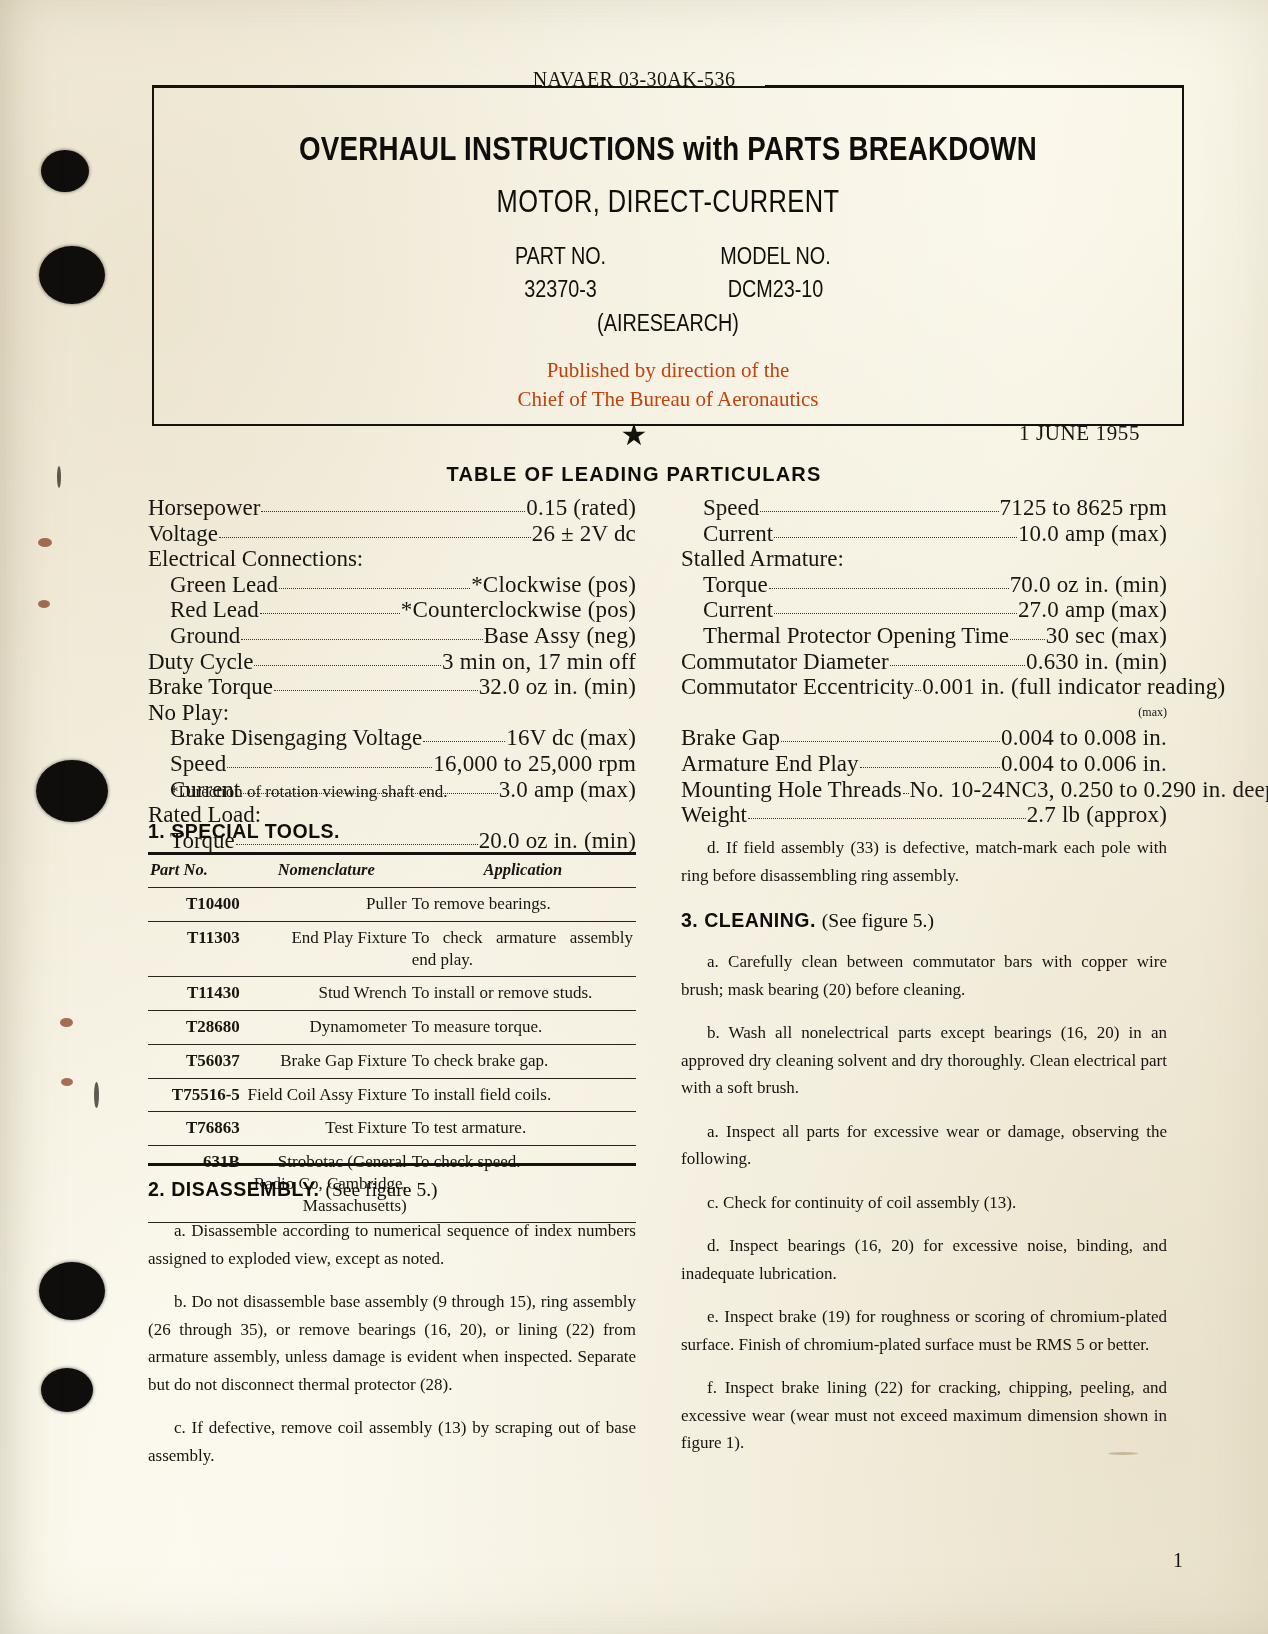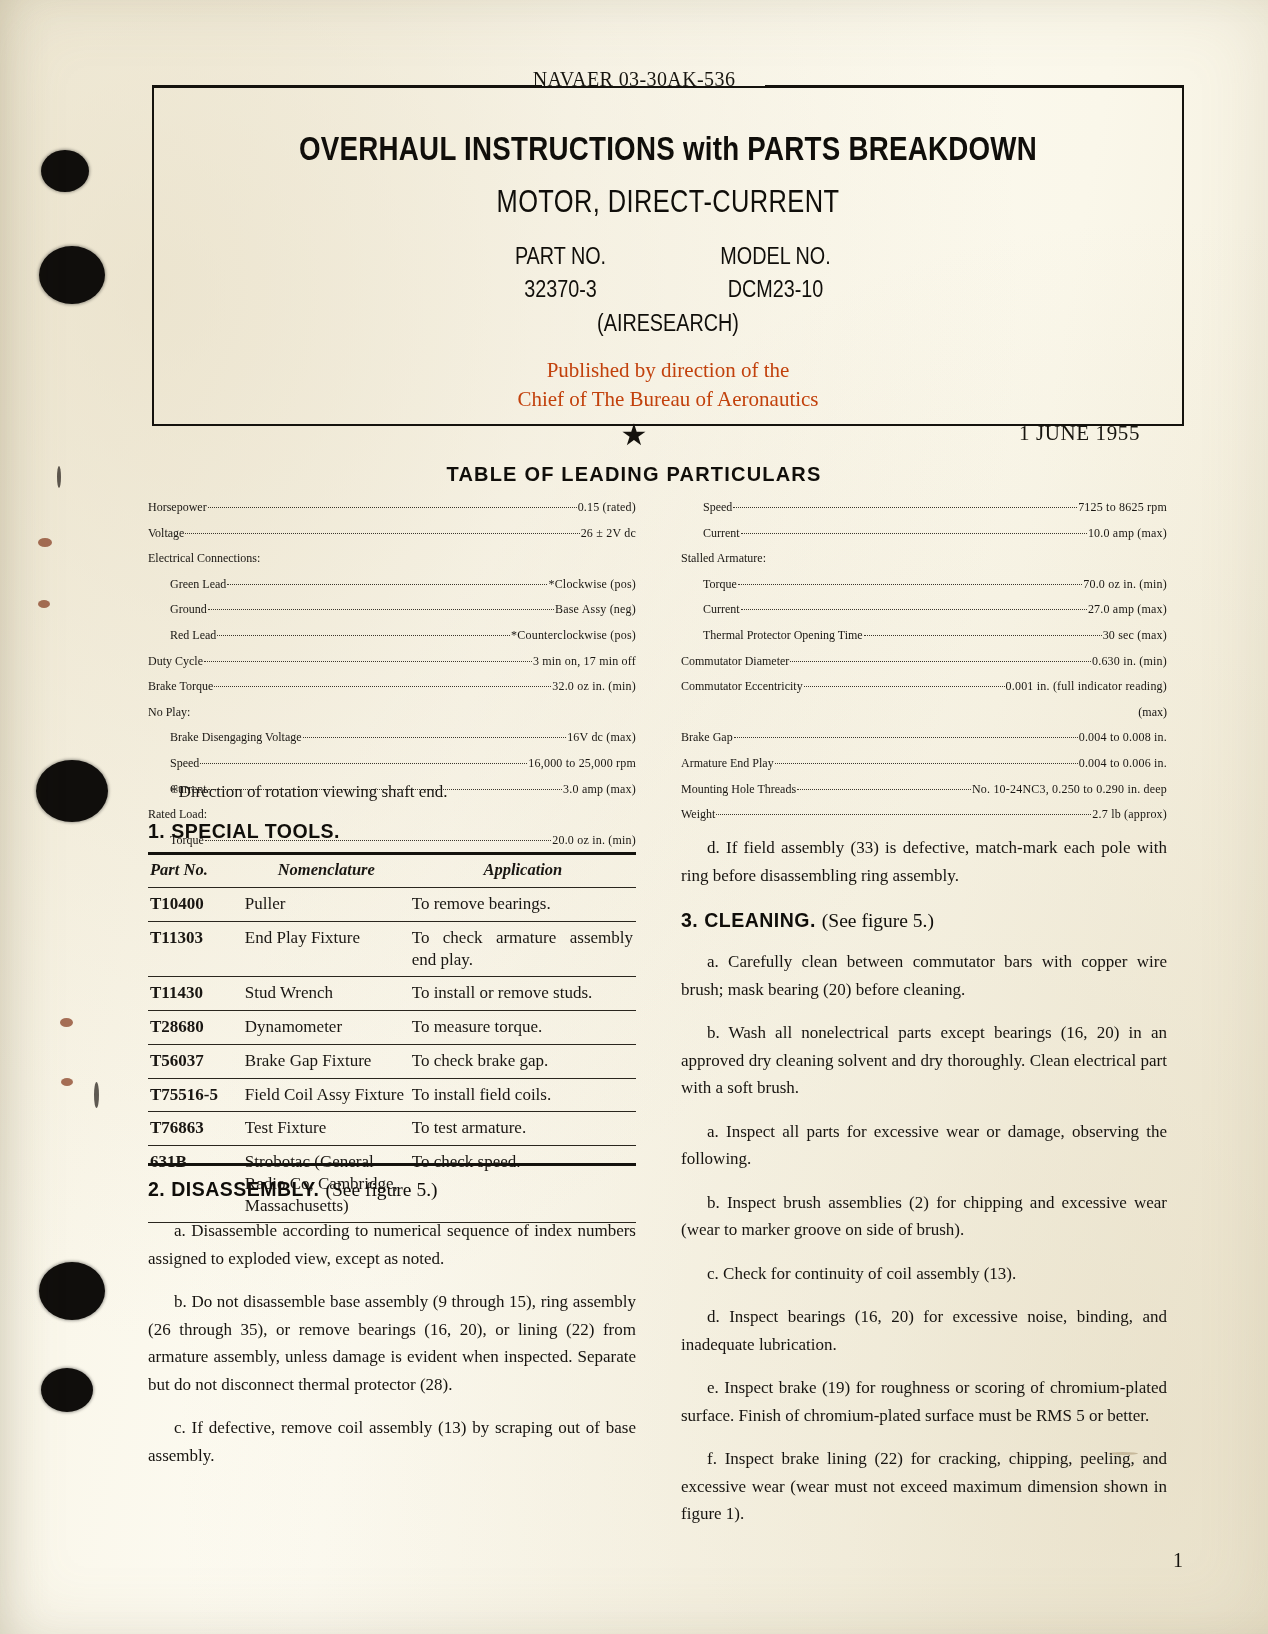--- a/index.html
+++ b/index.html
@@ -182,21 +182,21 @@
   .tlp-right {
     position: absolute;
     left: 681px;
     top: 495px;
     width: 486px;
   }
   .p-row {
     display: flex;
     align-items: baseline;
     font-family: "Liberation Serif", serif;
-    font-size: 12px;
+    font-size: 23px;
     line-height: 25.6px;
     color: #191612;
     white-space: nowrap;
   }
   .p-row.ind1 { padding-left: 22px; }
   .p-row.plain { display: block; }
   .p-lbl { flex: 0 0 auto; }
   .p-dots {
     flex: 1 1 auto;
     overflow: hidden;
@@ -262,20 +262,21 @@
     border-bottom: 1.2px solid #2a261e;
   }
   .tools-table thead th.c1 { text-align: left; width: 92px; }
   .tools-table thead th.c2 { width: 166px; }
   .tools-table thead th.c3 { width: 230px; margin-top: 8px; }
   .tools-table tbody td {
     padding: 5px 3px 6px 2px;
     vertical-align: top;
     border-bottom: 1.1px solid #2a261e;
     line-height: 1.28;
+    text-align: right;
   }
   .tools-table tbody td.c1 { font-weight: bold; white-space: nowrap; }
   .tools-table tbody td.c3 { text-align: justify; }
   .tools-top-rule {
     position: absolute;
     left: 148px;
     top: 852px;
     width: 488px;
     height: 2.6px;
     background: #14120d;
@@ -384,28 +385,28 @@
       <span class="p-dots"></span>
       <span class="p-val">26 ± 2V dc</span>
     </div>
     <div class="p-row plain">Electrical Connections:</div>
     <div class="p-row ind1">
       <span class="p-lbl">Green Lead</span>
       <span class="p-dots"></span>
       <span class="p-val">*Clockwise (pos)</span>
     </div>
     <div class="p-row ind1">
+      <span class="p-lbl">Red Lead</span>
+      <span class="p-dots"></span>
+      <span class="p-val">*Counterclockwise (pos)</span>
+    </div>
+    <div class="p-row ind1">
       <span class="p-lbl">Ground</span>
       <span class="p-dots"></span>
       <span class="p-val">Base Assy (neg)</span>
-    </div>
-    <div class="p-row ind1">
-      <span class="p-lbl">Red Lead</span>
-      <span class="p-dots"></span>
-      <span class="p-val">*Counterclockwise (pos)</span>
     </div>
     <div class="p-row">
       <span class="p-lbl">Duty Cycle</span>
       <span class="p-dots"></span>
       <span class="p-val">3 min on, 17 min off</span>
     </div>
     <div class="p-row">
       <span class="p-lbl">Brake Torque</span>
       <span class="p-dots"></span>
       <span class="p-val">32.0 oz in. (min)</span>
@@ -568,21 +569,20 @@
 
   <div class="head-block sec-head gap-top">
     <span>3.</span>
     <span>CLEANING.</span>
     <span class="ref">(See figure 5.)</span>
   </div>
   <p class="para">a. Carefully clean between commutator bars with copper wire brush; mask bearing (20) before cleaning.</p>
   <p class="para">b. Wash all nonelectrical parts except bearings (16, 20) in an approved dry cleaning solvent and dry thoroughly. Clean electrical part with a soft brush.</p>
 
   <p class="para">a. Inspect all parts for excessive wear or damage, observing the following.</p>
-  <p class="para">b. Inspect brush assemblies (2) for chipping and excessive wear (wear to marker groove on side of brush).</p>
   <p class="para">c. Check for continuity of coil assembly (13).</p>
   <p class="para">d. Inspect bearings (16, 20) for excessive noise, binding, and inadequate lubrication.</p>
   <p class="para">e. Inspect brake (19) for roughness or scoring of chromium-plated surface. Finish of chromium-plated surface must be RMS 5 or better.</p>
   <p class="para">f. Inspect brake lining (22) for cracking, chipping, peeling, and excessive wear (wear must not exceed maximum dimension shown in figure 1).</p>
 </div>
 
 <div class="page-no">1</div>
 
 <div class="edge-shade"></div>
 

